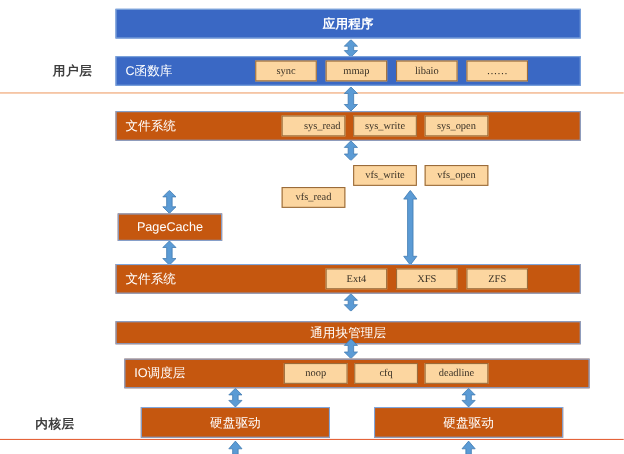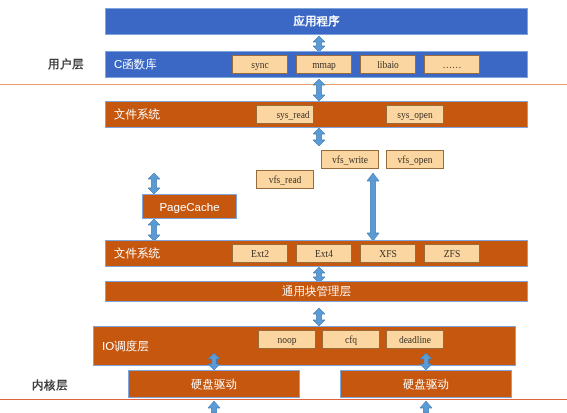--- a/index.html
+++ b/index.html
@@ -62,20 +62,21 @@
   <div class="arrow" style="left:310px;top:79px;">
     <svg width="18" height="22" viewBox="0 0 18 22">
       <polygon points="9,0 15,6 11.5,6 11.5,16 15,16 9,22 3,16 6.5,16 6.5,6 3,6" fill="#5B9BD5" stroke="#3E79B0" stroke-width="0.7"></polygon>
     </svg>
   </div>
 
   <div class="bar orange" style="left:105px;top:101px;width:423px;height:27px;">
     <span class="bar-label left">文件系统</span>
   </div>
   <div class="chip" style="left:256px;top:105px;width:58px;height:19px;padding-left:16px;">sys_read</div>
+  <div class="chip" style="left:321px;top:105px;width:58px;height:19px;">sys_write</div>
   <div class="chip" style="left:386px;top:105px;width:58px;height:19px;">sys_open</div>
 
   <div class="arrow" style="left:310px;top:128px;">
     <svg width="18" height="18" viewBox="0 0 18 18">
       <polygon points="9,0 15,6 11.5,6 11.5,12 15,12 9,18 3,12 6.5,12 6.5,6 3,6" fill="#5B9BD5" stroke="#3E79B0" stroke-width="0.7"></polygon>
     </svg>
   </div>
 
   <div class="chip" style="left:256px;top:150px;width:58px;height:19px;margin-top:20px;">vfs_read</div>
   <div class="chip" style="left:321px;top:150px;width:58px;height:19px;">vfs_write</div>
@@ -86,55 +87,54 @@
       <polygon points="9,0 15,6 11.5,6 11.5,15 15,15 9,21 3,15 6.5,15 6.5,6 3,6" fill="#5B9BD5" stroke="#3E79B0" stroke-width="0.7"></polygon>
     </svg>
   </div>
 
   <div class="arrow" style="left:364px;top:173px;">
     <svg width="18" height="68" viewBox="0 0 18 68">
       <polygon points="9,0 15,8 11.5,8 11.5,60 15,60 9,68 3,60 6.5,60 6.5,8 3,8" fill="#5B9BD5" stroke="#3E79B0" stroke-width="0.7"></polygon>
     </svg>
   </div>
 
-  <div class="bar orange" style="left:107px;top:194px;width:95px;height:25px;margin-left:35px;">
+  <div class="bar orange" style="left:107px;top:194px;width:95px;height:25px;">
     <span class="bar-label center">PageCache</span>
   </div>
 
   <div class="arrow" style="left:145px;top:219px;">
     <svg width="18" height="22" viewBox="0 0 18 22">
       <polygon points="9,0 15,6 11.5,6 11.5,16 15,16 9,22 3,16 6.5,16 6.5,6 3,6" fill="#5B9BD5" stroke="#3E79B0" stroke-width="0.7"></polygon>
     </svg>
   </div>
 
   <div class="bar orange" style="left:105px;top:240px;width:423px;height:27px;">
     <span class="bar-label left">文件系统</span>
   </div>
-  <div class="chip" style="left:232px;top:244px;width:56px;height:19px;">Ext2</div>
   <div class="chip" style="left:296px;top:244px;width:56px;height:19px;">Ext4</div>
   <div class="chip" style="left:360px;top:244px;width:56px;height:19px;">XFS</div>
   <div class="chip" style="left:424px;top:244px;width:56px;height:19px;">ZFS</div>
 
   <div class="arrow" style="left:310px;top:267px;">
     <svg width="18" height="16" viewBox="0 0 18 16">
       <polygon points="9,0 15,6 11.5,6 11.5,10 15,10 9,16 3,10 6.5,10 6.5,6 3,6" fill="#5B9BD5" stroke="#3E79B0" stroke-width="0.7"></polygon>
     </svg>
   </div>
 
-  <div class="bar orange" style="left:105px;top:281px;width:423px;height:21px;">
+  <div class="bar orange" style="left:105px;top:292px;width:423px;height:21px;">
     <span class="bar-label center">通用块管理层</span>
   </div>
 
   <div class="arrow" style="left:310px;top:308px;">
     <svg width="18" height="18" viewBox="0 0 18 18">
       <polygon points="9,0 15,6 11.5,6 11.5,12 15,12 9,18 3,12 6.5,12 6.5,6 3,6" fill="#5B9BD5" stroke="#3E79B0" stroke-width="0.7"></polygon>
     </svg>
   </div>
 
-  <div class="bar orange" style="left:93px;top:326px;width:423px;height:40px;">
+  <div class="bar orange" style="left:113px;top:326px;width:423px;height:27px;">
     <span class="bar-label left">IO调度层</span>
   </div>
   <div class="chip" style="left:258px;top:330px;width:58px;height:19px;">noop</div>
   <div class="chip" style="left:322px;top:330px;width:58px;height:19px;">cfq</div>
   <div class="chip" style="left:386px;top:330px;width:58px;height:19px;">deadline</div>
 
   <div class="arrow" style="left:205px;top:353px;">
     <svg width="18" height="17" viewBox="0 0 18 17">
       <polygon points="9,0 15,6 11.5,6 11.5,11 15,11 9,17 3,11 6.5,11 6.5,6 3,6" fill="#5B9BD5" stroke="#3E79B0" stroke-width="0.7"></polygon>
     </svg>

